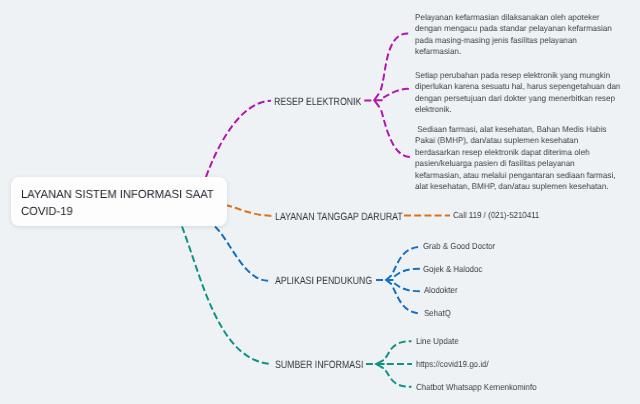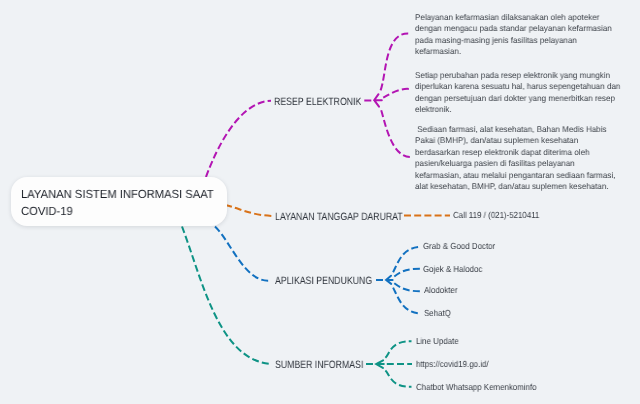--- a/index.html
+++ b/index.html
@@ -24,21 +24,21 @@
     transform:scaleX(0.9);transform-origin:left top;will-change:transform;
   }
   .para{
     position:absolute;color:#3d4249;
     font-size:8.3px;line-height:11.37px;
     white-space:pre;
     transform:scaleX(0.97);transform-origin:left top;will-change:transform;
   }
   #root-node{
     position:absolute;left:11px;top:177px;width:216px;height:49px;
-    background:#fdfdfd;border-radius:16px;
+    background:#fdfdfd;border-radius:8px;
     box-shadow:0 1px 4px rgba(20,30,50,0.13);
   }
   .root-line{
     position:absolute;left:10px;color:#1b1f27;
     font-size:11.8px;line-height:11.8px;white-space:nowrap;
     transform:scaleX(0.952);transform-origin:left top;will-change:transform;
   }
   #root-line1{top:12.2px;}
   #root-line2{top:29.0px;}
 </style>

